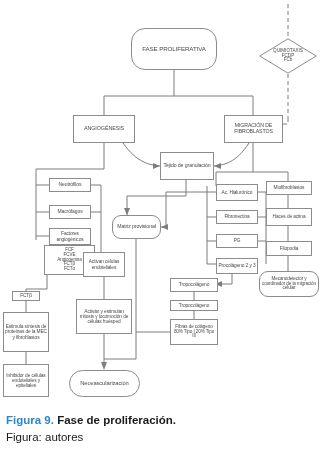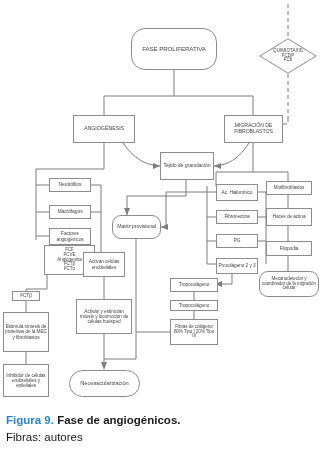--- a/index.html
+++ b/index.html
@@ -268,16 +268,16 @@
   </div>
 
   <div class="node rounded-sm" style="left:259px;top:271px;width:60px;height:26px;font-size:4.6px;">
     <span>Mecanodetector y coordinador de la migración celular</span>
   </div>
 
 </div>
 
 <div id="caption">
   <div>
-    <span class="fig">Figura 9.</span><span class="ttl"> Fase de angiogénicos.</span>
-  </div>
-  <div>Fibras: autores</div>
+    <span class="fig">Figura 9.</span><span class="ttl"> Fase de proliferación.</span>
+  </div>
+  <div>Figura: autores</div>
 </div>
 
 </body></html>

